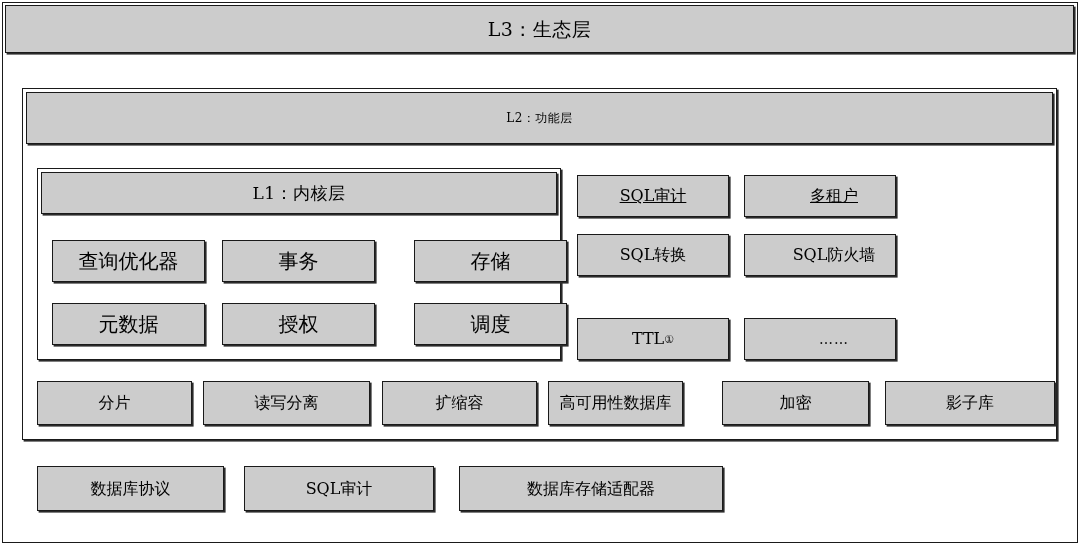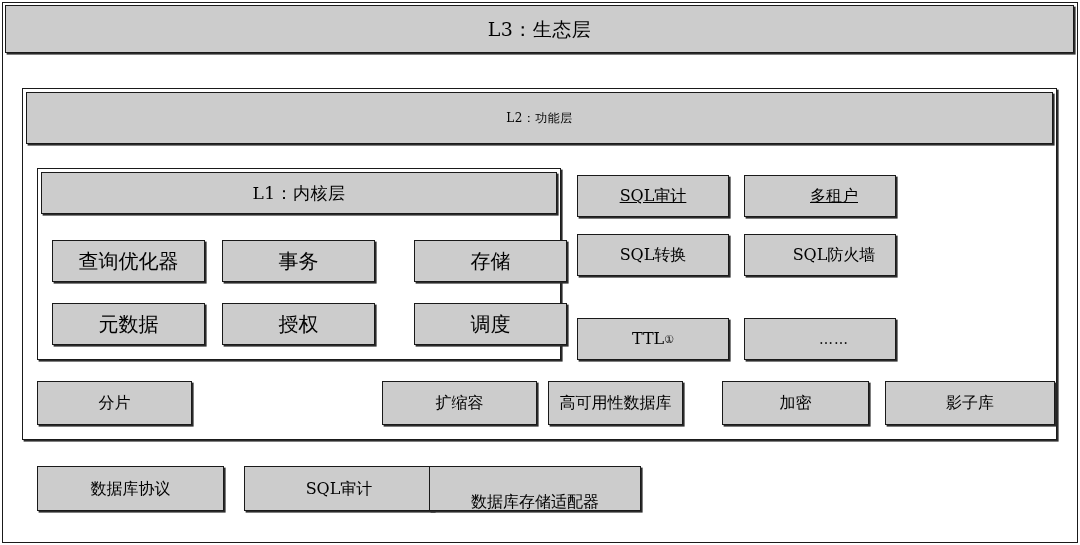--- a/index.html
+++ b/index.html
@@ -111,21 +111,21 @@
   .f2 { left: 203px; width: 167px; }
   .f3 { left: 382px; width: 155px; }
   .f4 { left: 548px; width: 135px; }
   .f5 { left: 722px; width: 147px; }
   .f6 { left: 885px; width: 170px; }
 
   
   .b-row { top: 466px; height: 45px; font-size: 16px; }
   .b1 { left: 37px;  width: 187px; }
   .b2 { left: 244px; width: 190px; }
-  .b3 { left: 429px; width: 212px; align-items: flex-end; }
+  .b3 { left: 459px; width: 264px; }
 </style>
 </head>
 <body>
 
 <div id="canvas">
 
   <div class="outer-frame l3-outer"></div>
 
   <div class="gbox l3-header">
     <span>L3：生态层</span>
@@ -181,20 +181,23 @@
     <span>TTL</span>
       <span class="sup">①</span>
   </div>
   <div class="gbox rbox rc-r3 rc-c2">
     <span class="dots">……</span>
   </div>
 
   <div class="gbox f-row f1">
     <span>分片</span>
   </div>
+  <div class="gbox f-row f2">
+    <span>读写分离</span>
+  </div>
   <div class="gbox f-row f3">
     <span>扩缩容</span>
   </div>
   <div class="gbox f-row f4">
     <span>高可用性数据库</span>
   </div>
   <div class="gbox f-row f5">
     <span>加密</span>
   </div>
   <div class="gbox f-row f6">

